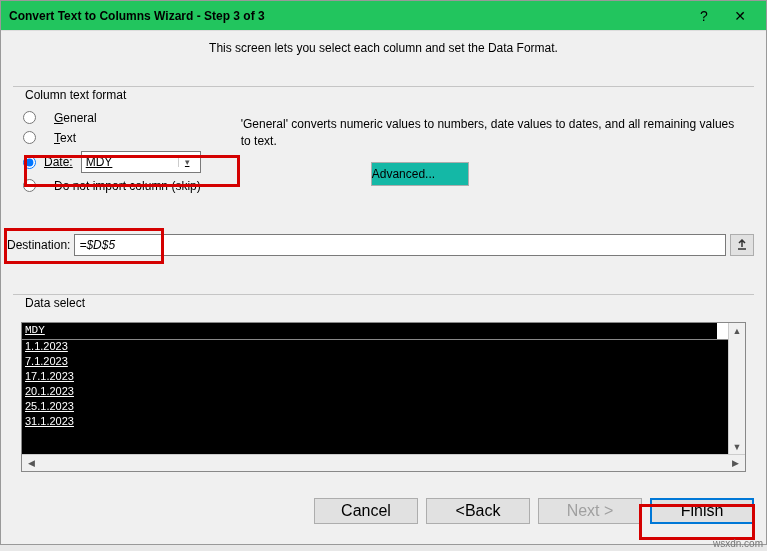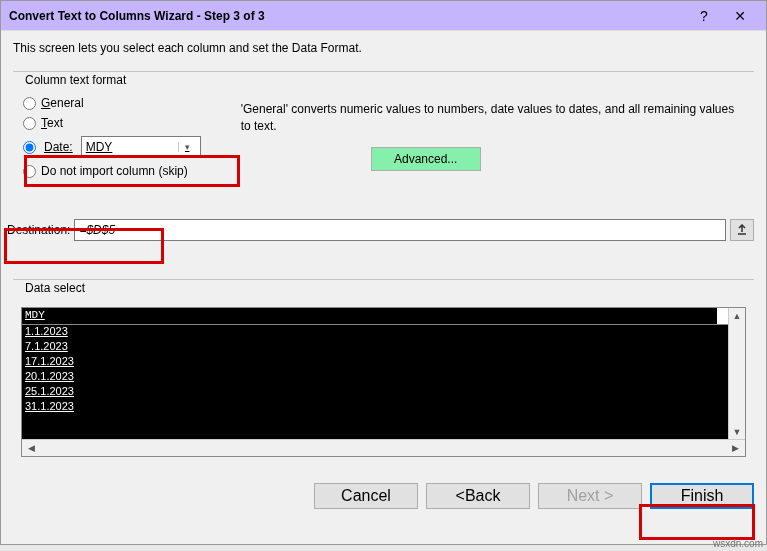--- a/index.html
+++ b/index.html
@@ -1,37 +1,37 @@
 <!DOCTYPE html>
 <html><head>
   <meta charset="utf-8">
   <style>
     * { box-sizing: border-box; margin: 0; padding: 0; font-family: 'Segoe UI', Tahoma, sans-serif; }
     body { background: #e8e8e8; width: 767px; height: 551px; overflow: hidden; position: relative; font-size: 12px; }
     .dialog { position: absolute; left: 0; top: 0; width: 767px; height: 545px; background: #f0f0f0; border: 1px solid #999; }
-    .titlebar { height: 30px; background: #c4b5fd; border-bottom: 1px solid #ddd; display: flex; align-items: center; padding: 0 8px; }
+    .titlebar { height: 30px; background: #22c55e; border-bottom: 1px solid #ddd; display: flex; align-items: center; padding: 0 8px; }
     .titlebar-title { font-weight: 600; font-size: 12px; flex: 1; }
     .titlebar-btn { width: 36px; height: 28px; display: flex; align-items: center; justify-content: center; cursor: pointer; font-size: 14px; }
     .dialog-body { padding: 10px 12px 12px 12px; }
-    .instruct { margin-bottom: 8px; }
+    .instruct { margin-bottom: 23px; text-align: center; }
     .fieldset { border: none; position: relative; padding: 10px 8px 8px 8px; margin-top: 4px; }
     .fieldset::before { content: ''; position: absolute; left: 0; right: 0; top: 8px; bottom: 0; border-top: 1px solid #c5c5c5; }
     .legend { position: relative; background: #f0f0f0; padding: 0 4px; z-index: 1; display: inline-block; margin-bottom: 2px; }
     .format-row { display: flex; gap: 40px; }
     .radios { padding-top: 4px; }
-    .radio-opt { display: flex; align-items: flex-end; gap: 5px; padding: 3px 0; }
+    .radio-opt { display: flex; align-items: flex-start; gap: 18px; padding: 3px 0; }
     .radio-opt input { margin-left: 2px; }
     .radio-opt label { cursor: pointer; }
     .radio-opt .u { text-decoration: underline; }
     .date-row { display: flex; align-items: center; gap: 8px; text-decoration: underline; }
     .date-combo { width: 120px; height: 22px; display: flex; align-items: center; border: 1px solid #7a7a7a; background: #fff; padding: 0 4px; justify-content: space-between; }
     .combo-arrow { border-left: 1px solid #ccc; width: 18px; text-align: center; font-size: 9px; color: #555; }
     .desc-col { flex: 1; padding-top: 12px; padding-right: 10px; }
     .desc-text { margin-bottom: 12px; line-height: 1.4; }
-    .adv-btn { width: 110px; height: 24px; background: #86efac; border: 1px solid #adadad; display: flex; align-items: center; justify-content: center; cursor: pointer; margin-left: 130px; }
+    .adv-btn { width: 98px; height: 24px; background: #14b8a6; border: 1px solid #adadad; display: flex; align-items: center; cursor: pointer; margin-left: 130px; }
     .dest-row { display: flex; align-items: center; gap: 4px; margin-top: 30px; margin-left: -6px; }
     .dest-label { }
     .dest-input { flex: 1; height: 22px; border: 1px solid #7a7a7a; background: #fff; padding: 2px 4px; font-family: inherit; font-size: 12px; font-style: italic; }
     .collapse-btn { width: 24px; height: 22px; border: 1px solid #adadad; background: #e1e1e1; display: flex; align-items: center; justify-content: center; cursor: pointer; }
     .preview-section { margin-top: 30px; }
     .preview-box { margin-top: 10px; border: 1px solid #888; background: #fff; height: 150px; position: relative; display: flex; flex-direction: column; }
     .preview-header { background: #fff; color: #000; height: 17px; border-bottom: 1px solid #888; display: flex; overflow: hidden; }
     .preview-header-cell { background: #000; color: #fff; padding: 1px 3px; text-decoration: underline; width: 695px; font-family: 'Courier New', monospace; font-size: 11px; }
     .preview-content { flex: 1; background: #000; color: #fff; font-family: 'Courier New', monospace; font-size: 11px; padding: 0 3px; overflow: hidden; text-decoration: underline; }
     .preview-line { white-space: pre; height: 15px; }

